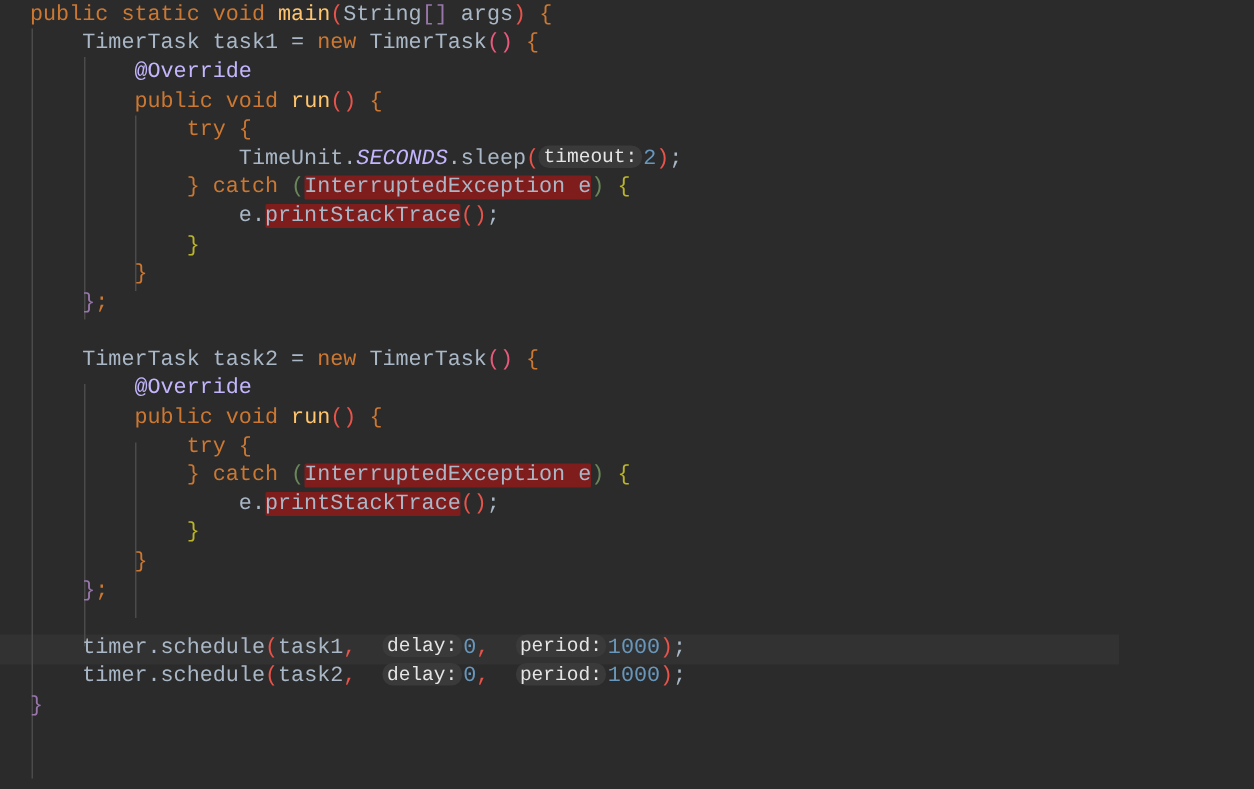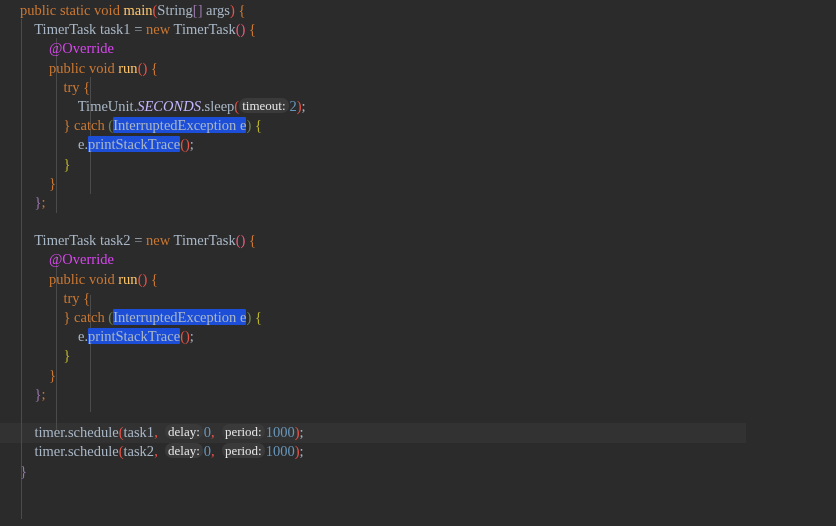--- a/index.html
+++ b/index.html
@@ -7,21 +7,21 @@
     margin: 0;
     padding: 0;
     background: #2B2B2B;
   }
   #editor {
     position: relative;
     width: 746px;
     height: 526px;
     background: #2B2B2B;
     overflow: hidden;
-    font-family: Liberation Serif, serif;
+    font-family: Liberation Mono, monospace;
     font-size: 14.5px;
     line-height: 19.2px;
     color: #A9B7C6;
     -webkit-font-smoothing: antialiased;
   }
   
   .caret-row {
     position: absolute;
     left: 0;
     width: 836px;
@@ -44,33 +44,33 @@
   .line {
     height: 19.2px;
     white-space: pre;
     padding-left: 20px;
     box-sizing: content-box;
   }
   
   .kw   { color: #CC7832; }           
   .typ  { color: #A9B7C6; }           
   .mth  { color: #FFC66D; }
-  .ann  { color: #d946ef; }           
+  .ann  { color: #c4b5fd; }           
   .num  { color: #6897BB; }           
   .fld  { color: #c4b5fd; font-style: italic; }  
   .p1   { color: #CC7832; }           
   .p2   { color: #E8534A; }           
   .p3   { color: #6A8759; }           
   .p4   { color: #9876AA; }           
   .p5   { color: #BBB529; }           
   .p6   { color: #E75A7C; }           
   .brc  { color: #A9B7C6; }
   
   .usage {
-    background: #1d4ed8;
+    background: #7f1d1d;
     border-radius: 1px;
   }
   
   .hint {
     display: inline-block;
     background: #3A3A3A;
     color: #e5e5e5;
     border-radius: 7px;
     padding: 0 3px;
     margin: 0 1px 0 0;

